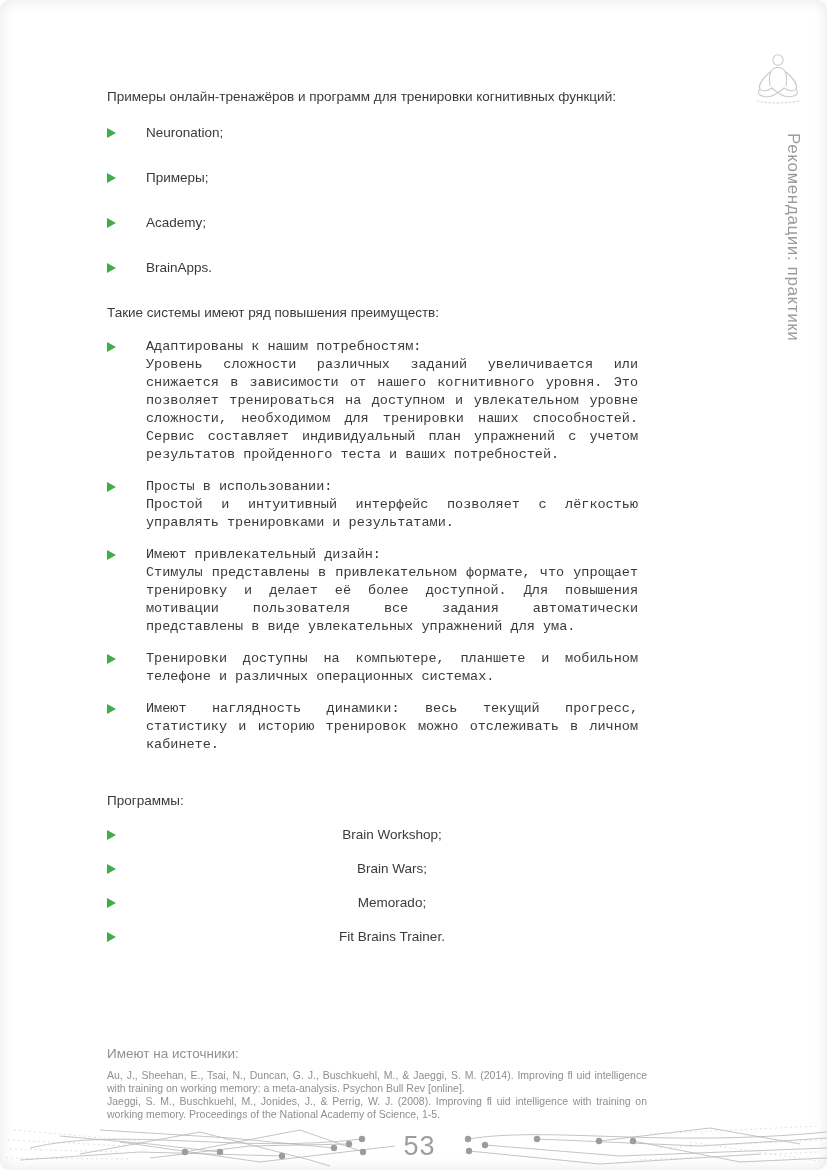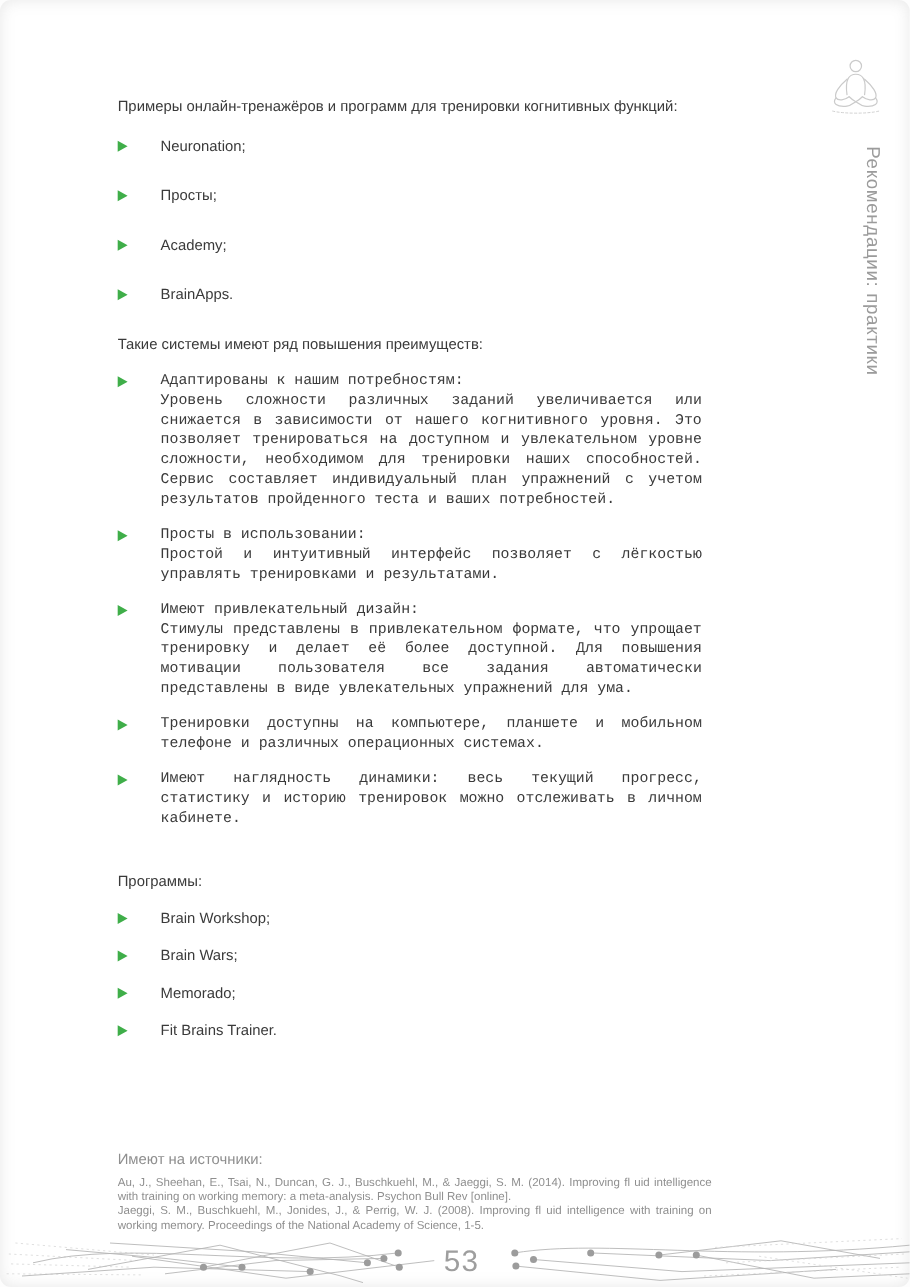--- a/index.html
+++ b/index.html
@@ -34,21 +34,21 @@
   .intro{
     text-align:justify;
     margin:0 0 18px 0;
   }
   ul{list-style:none;}
   .b-item{
     display:flex;
     align-items:flex-start;
   }
   .trainers .b-item{margin-bottom:27px;}
-  .programs-list .b-item{margin-bottom:16px;}
+  .programs-list .b-item{margin-bottom:16px;text-align:center;}
   .tri{
     width:0;height:0;
     border-left:9px solid var(--bullet-green);
     border-top:5.5px solid transparent;
     border-bottom:5.5px solid transparent;
     margin:3.5px 0 0 0;
     flex:0 0 auto;
   }
   .b-text{
     margin-left:30px;
@@ -136,21 +136,21 @@
 
     <p class="intro">Примеры онлайн-тренажёров и программ для тренировки когнитивных функций:</p>
 
     <ul class="trainers">
       <li class="b-item">
         <span class="tri"></span>
         <span class="b-text">Neuronation;</span>
       </li>
       <li class="b-item">
         <span class="tri"></span>
-        <span class="b-text">Просты;</span>
+        <span class="b-text">Примеры;</span>
       </li>
       <li class="b-item">
         <span class="tri"></span>
         <span class="b-text">Academy;</span>
       </li>
       <li class="b-item">
         <span class="tri"></span>
         <span class="b-text">BrainApps.</span>
       </li>
     </ul>

